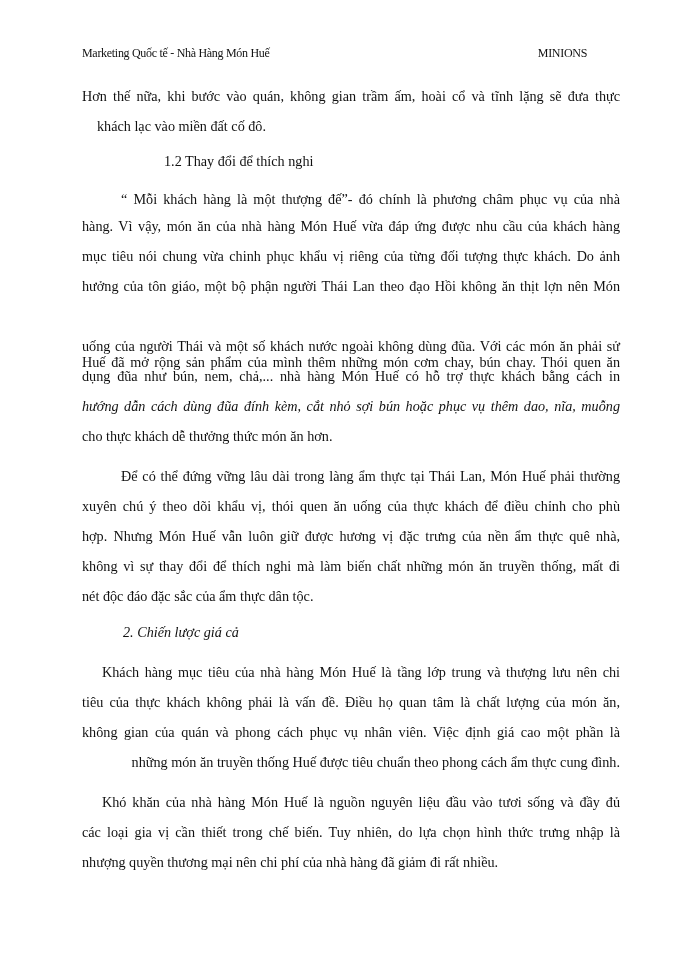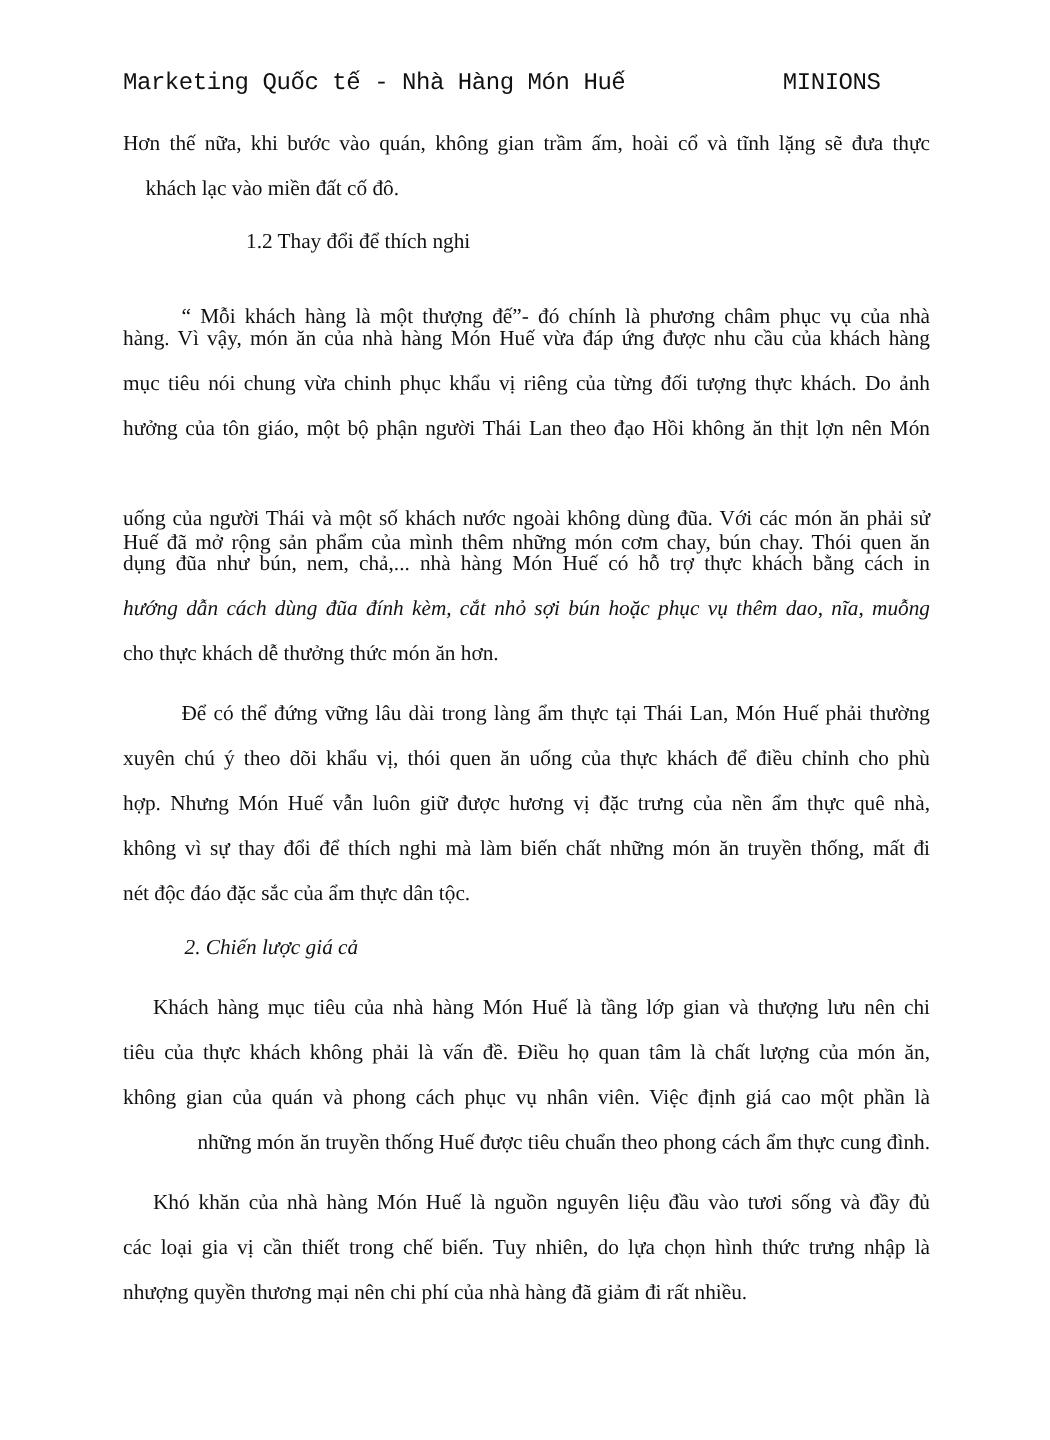--- a/index.html
+++ b/index.html
@@ -1,19 +1,19 @@
 <!DOCTYPE html>
 <html><head>
 <meta charset="utf-8">
 <style>
   html, body { margin: 0; padding: 0; background: #ffffff; }
   body { width: 700px; height: 960px; position: relative; overflow: hidden; color: #111; }
   .page { position: absolute; left: 0; top: 0; width: 700px; height: 960px; background: #fff; }
   .header { position: absolute; top: 46px; left: 82px; width: 538px; height: 18px;
-    font-family: Liberation Mono, monospace; font-size: 16px; letter-spacing: -0.3px; color: #111; }
+    font-family: Liberation Serif, serif; font-size: 12px; letter-spacing: -0.3px; color: #111; }
   .header .left { position: absolute; left: 0; top: 0; }
   .header .right { position: absolute; right: 33px; top: 0; margin-left: 13px; }
   .body { font-family: "Liberation Serif", serif; font-size: 14.2px; color: #111; }
   .line { position: absolute; left: 82px; width: 538px; white-space: nowrap; line-height: 18px; }
   .justify { text-align: justify; text-align-last: justify; }
   .heading { position: absolute; white-space: nowrap; line-height: 18px; }
   .italic { font-style: italic; }
   .pagenum { position: absolute; top: 884px; left: 0; width: 700px; text-align: center;
     font-family: "Liberation Serif", serif; font-size: 13px; }
 </style>
@@ -27,39 +27,39 @@
     <span class="right">MINIONS</span>
   </div>
 
   <div class="body">
 
     <div class="line justify" style="top:87px;">Hơn thế nữa, khi bước vào quán, không gian trầm ấm, hoài cổ và tĩnh lặng sẽ đưa thực</div>
     <div class="line" style="top:117px;margin-left:15px;">khách lạc vào miền đất cố đô.</div>
 
     <div class="heading" style="top:152px; left:164px;text-align:right;">1.2 Thay đổi để thích nghi</div>
 
-    <div class="line justify" style="top:202px; left:121px; width:499px;">“ Mỗi khách hàng là một thượng đế”- đó chính là phương châm phục vụ của nhà</div>
+    <div class="line justify" style="top:190px; left:121px; width:499px;">“ Mỗi khách hàng là một thượng đế”- đó chính là phương châm phục vụ của nhà</div>
     <div class="line justify" style="top:217px;">hàng. Vì vậy, món ăn của nhà hàng Món Huế vừa đáp ứng được nhu cầu của khách hàng</div>
     <div class="line justify" style="top:247px;">mục tiêu nói chung vừa chinh phục khẩu vị riêng của từng đối tượng thực khách. Do ảnh</div>
     <div class="line justify" style="top:277px;">hưởng của tôn giáo, một bộ phận người Thái Lan theo đạo Hồi không ăn thịt lợn nên Món</div>
     <div class="line justify" style="top:307px;margin-top:46px;">Huế đã mở rộng sản phẩm của mình thêm những món cơm chay, bún chay. Thói quen ăn</div>
     <div class="line justify" style="top:337px;">uống của người Thái và một số khách nước ngoài không dùng đũa. Với các món ăn phải sử</div>
     <div class="line justify" style="top:367px;">dụng đũa như bún, nem, chả,... nhà hàng Món Huế có hỗ trợ thực khách bằng cách in</div>
     <div class="line justify" style="top:397px;font-style:italic;">hướng dẫn cách dùng đũa đính kèm, cắt nhỏ sợi bún hoặc phục vụ thêm dao, nĩa, muỗng</div>
     <div class="line" style="top:427px;">cho thực khách dễ thưởng thức món ăn hơn.</div>
 
     <div class="line justify" style="top:467px; left:121px; width:499px;">Để có thể đứng vững lâu dài trong làng ẩm thực tại Thái Lan, Món Huế phải thường</div>
     <div class="line justify" style="top:497px;">xuyên chú ý theo dõi khẩu vị, thói quen ăn uống của thực khách để điều chỉnh cho phù</div>
     <div class="line justify" style="top:527px;">hợp. Nhưng Món Huế vẫn luôn giữ được hương vị đặc trưng của nền ẩm thực quê nhà,</div>
     <div class="line justify" style="top:557px;">không vì sự thay đổi để thích nghi mà làm biến chất những món ăn truyền thống, mất đi</div>
     <div class="line" style="top:587px;">nét độc đáo đặc sắc của ẩm thực dân tộc.</div>
 
     <div class="heading italic" style="top:623px; left:123px;">2. Chiến lược giá cả</div>
 
-    <div class="line justify" style="top:663px; left:102px; width:518px;">Khách hàng mục tiêu của nhà hàng Món Huế là tầng lớp gian và thượng lưu nên chi</div>
+    <div class="line justify" style="top:663px; left:102px; width:518px;">Khách hàng mục tiêu của nhà hàng Món Huế là tầng lớp trung và thượng lưu nên chi</div>
     <div class="line justify" style="top:693px;">tiêu của thực khách không phải là vấn đề. Điều họ quan tâm là chất lượng của món ăn,</div>
     <div class="line justify" style="top:723px;">không gian của quán và phong cách phục vụ nhân viên. Việc định giá cao một phần là</div>
     <div class="line" style="top:753px;text-align:right;">những món ăn truyền thống Huế được tiêu chuẩn theo phong cách ẩm thực cung đình.</div>
 
     <div class="line justify" style="top:793px; left:102px; width:518px;">Khó khăn của nhà hàng Món Huế là nguồn nguyên liệu đầu vào tươi sống và đầy đủ</div>
     <div class="line justify" style="top:823px;">các loại gia vị cần thiết trong chế biến. Tuy nhiên, do lựa chọn hình thức trưng nhập là</div>
     <div class="line" style="top:853px;">nhượng quyền thương mại nên chi phí của nhà hàng đã giảm đi rất nhiều.</div>
   </div>
 
 </div>

